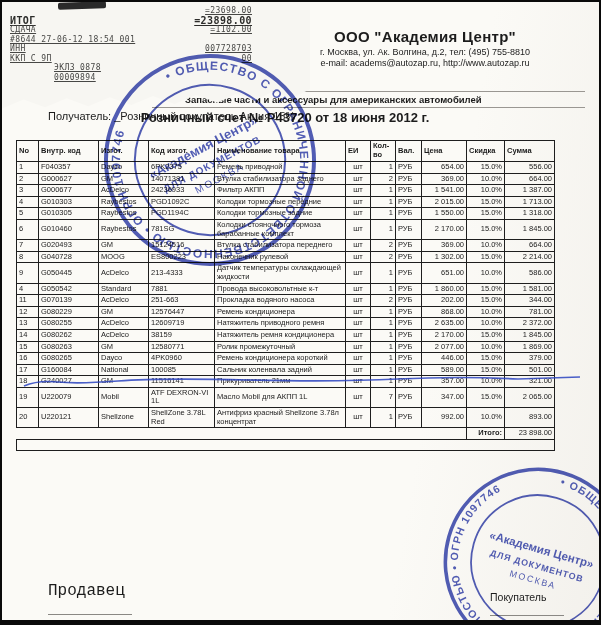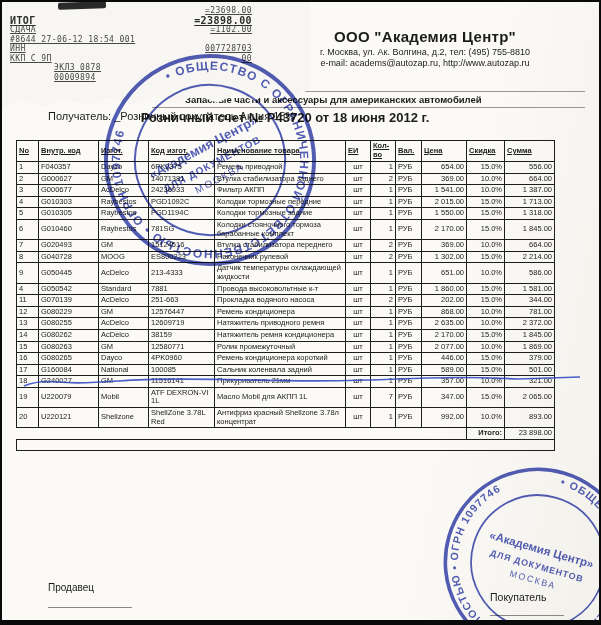--- a/index.html
+++ b/index.html
@@ -39,30 +39,30 @@
   
   table.items{
     position:absolute;left:14px;top:138px;width:538px;z-index:1;
     border-collapse:collapse;table-layout:fixed;
     font-size:7.5px;line-height:8.6px;
   }
   table.items th,table.items td{
     border:1px solid #1e1e1e;padding:1px 2px;vertical-align:middle;
     overflow:hidden;word-wrap:break-word;
   }
-  table.items th{font-weight:bold;text-align:left;height:18px;text-decoration:underline;}
+  table.items th{font-weight:bold;text-align:left;height:18px;}
   td.a-l{text-align:left;}
   td.a-c{text-align:center;}
   td.a-r{text-align:right;white-space:nowrap;}
   .total-row .cell-empty{border-left:none;border-bottom:none;}
   .cell-total-label{font-weight:bold;text-align:right;white-space:nowrap;}
   .cell-total-value{text-align:right;white-space:nowrap;}
   .spacer-row td{height:8px;}
   
-  .seller{position:absolute;left:46px;top:580px;font-size:10px;z-index:1;}
+  .seller{position:absolute;left:46px;top:580px;font-size:16px;z-index:1;font-family:Liberation Mono, monospace;}
   .buyer{position:absolute;left:488px;top:589px;font-size:10.5px;z-index:1;}
   .sigline{height:1px;background:#8a8884;margin-top:14px;}
   .seller .sigline{width:84px;}
   .buyer .sigline{width:74px;margin-top:12px;}
   
   .stamp{position:absolute;z-index:5;mix-blend-mode:multiply;opacity:.82;pointer-events:none;}
   .stamp-top{left:98px;top:48px;width:220px;height:220px;transform:rotate(-28deg);}
   .stamp-bottom{left:438px;top:462px;width:196px;height:196px;transform:rotate(16deg);}
   .stamp text{font-family:"Liberation Sans",sans-serif;}
   

